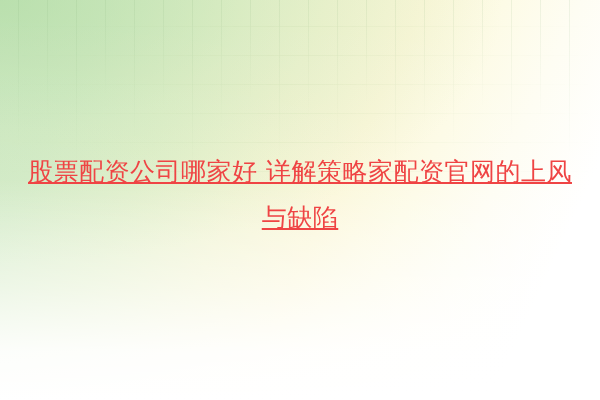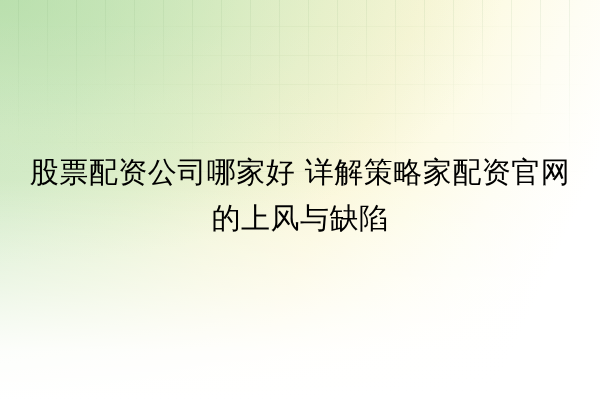--- a/index.html
+++ b/index.html
@@ -82,26 +82,27 @@
     align-items: center;
     justify-content: center;
     padding: 0 28px;
     box-sizing: border-box;
     pointer-events: none;
   }
   #title {
     width: 100%;
     text-align: center;
     font-family: "DejaVu Sans", "Liberation Sans", sans-serif;
-    font-size: 29px;
+    font-size: 25px;
     line-height: 46px;
     font-weight: 400;
-    color: #000000;
+    color: #ef4444;
     letter-spacing: 0.5px;
     margin-top: -10px;
+    text-decoration: underline;
   }
 </style>
 </head>
 <body>
 
 <div id="banner">
 
   <div id="bg-base"></div>
   <div id="bg-wash-corner"></div>
 

